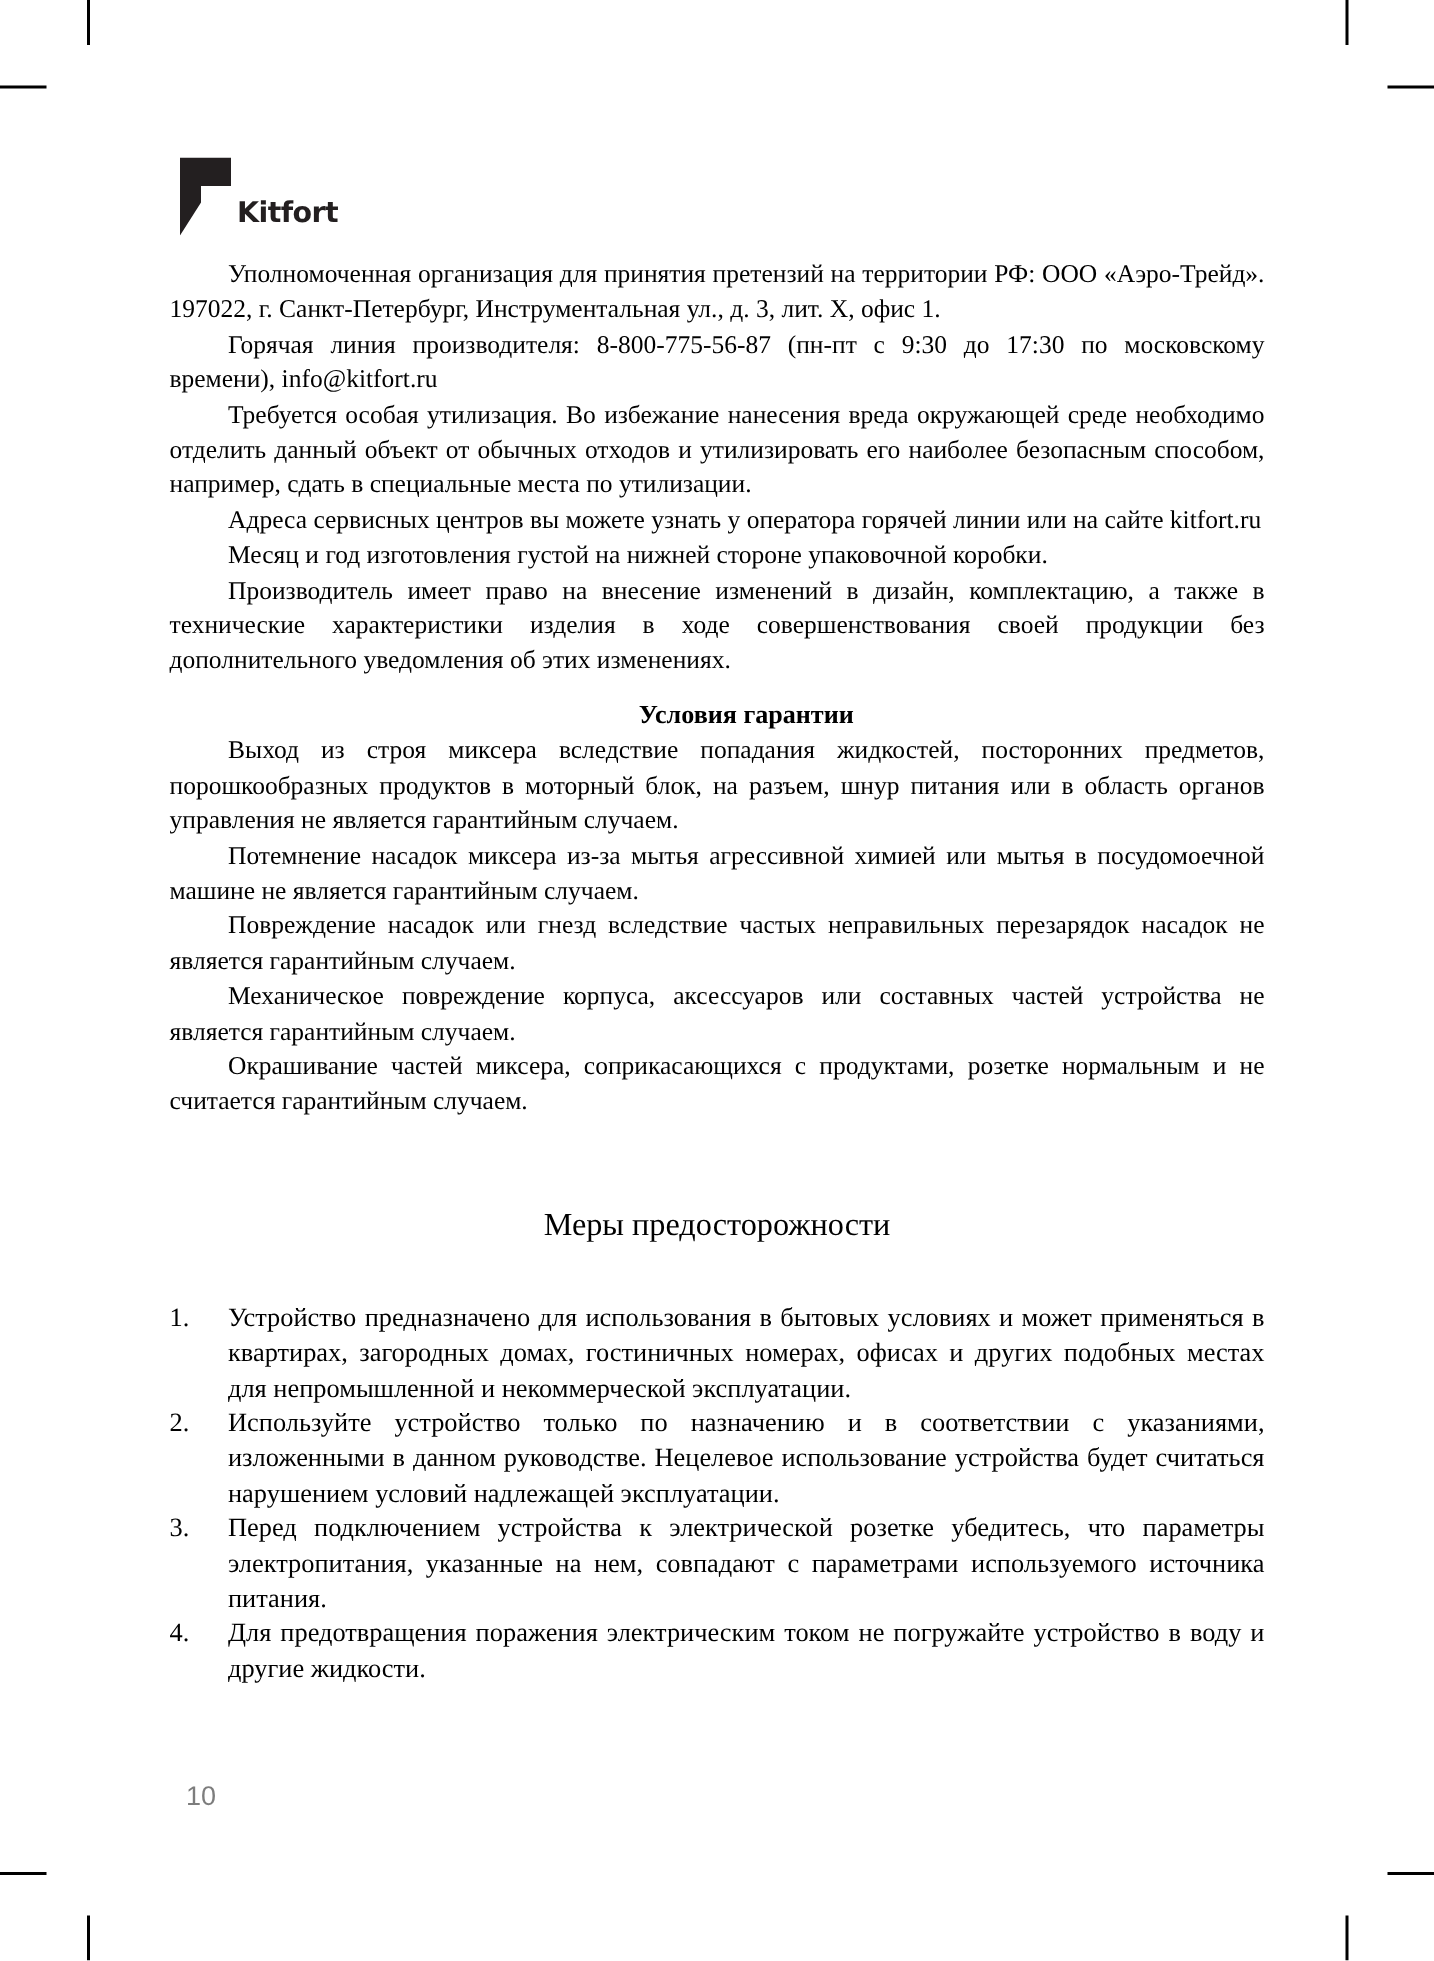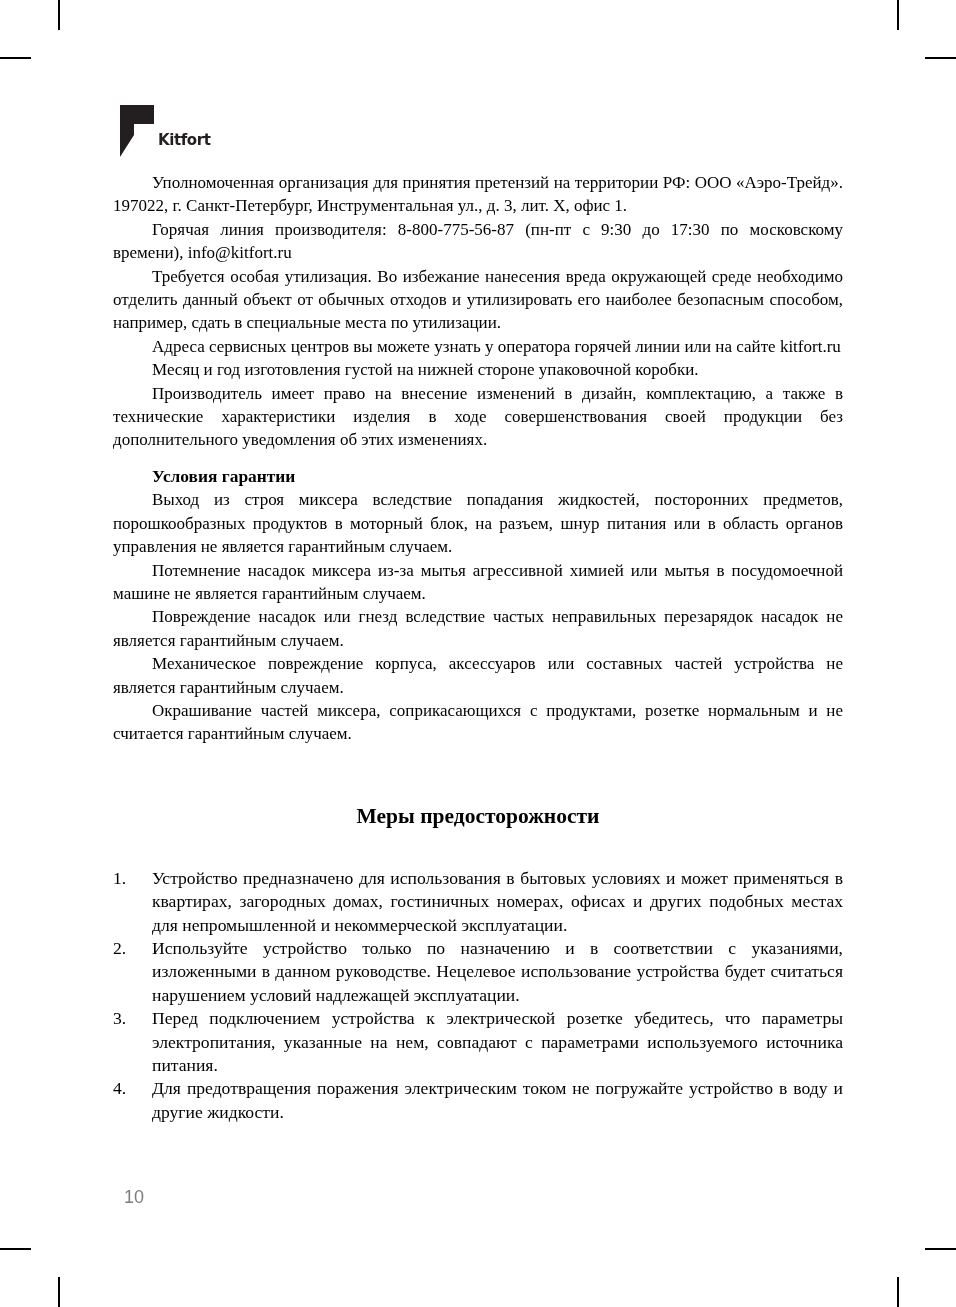--- a/index.html
+++ b/index.html
@@ -54,21 +54,21 @@
     top: 0px;
     width: 34px;
     height: 52px;
   }
   .logo-word {
     position: absolute;
     left: 45px;
     top: 28px;
     font-family: "DejaVu Sans", sans-serif;
     font-weight: 700;
-    font-size: 15px;
+    font-size: 19px;
     letter-spacing: -0.4px;
     color: #231f20;
     line-height: 1;
   }
 
   
   p.body {
     margin: 0;
     font-size: 17px;
     line-height: 23.4px;
@@ -77,29 +77,29 @@
     text-justify: inter-word;
     hyphens: manual;
   }
 
   h3.subhead {
     margin: 13px 0 0 0;
     font-size: 17.4px;
     line-height: 23.4px;
     font-weight: 700;
     text-indent: 39px;
-    text-align: left;
+    text-align: center;
   }
 
   h2.section-title {
     margin: 0;
     padding: 0;
     font-size: 21.5px;
     line-height: 26px;
-    font-weight: 700;
+    font-weight: 400;
     text-align: center;
   }
 
   .section-gap-before { height: 57px; }
   .section-gap-after  { height: 38px; }
 
   
   ol.numlist {
     margin: 0;
     padding: 0;

